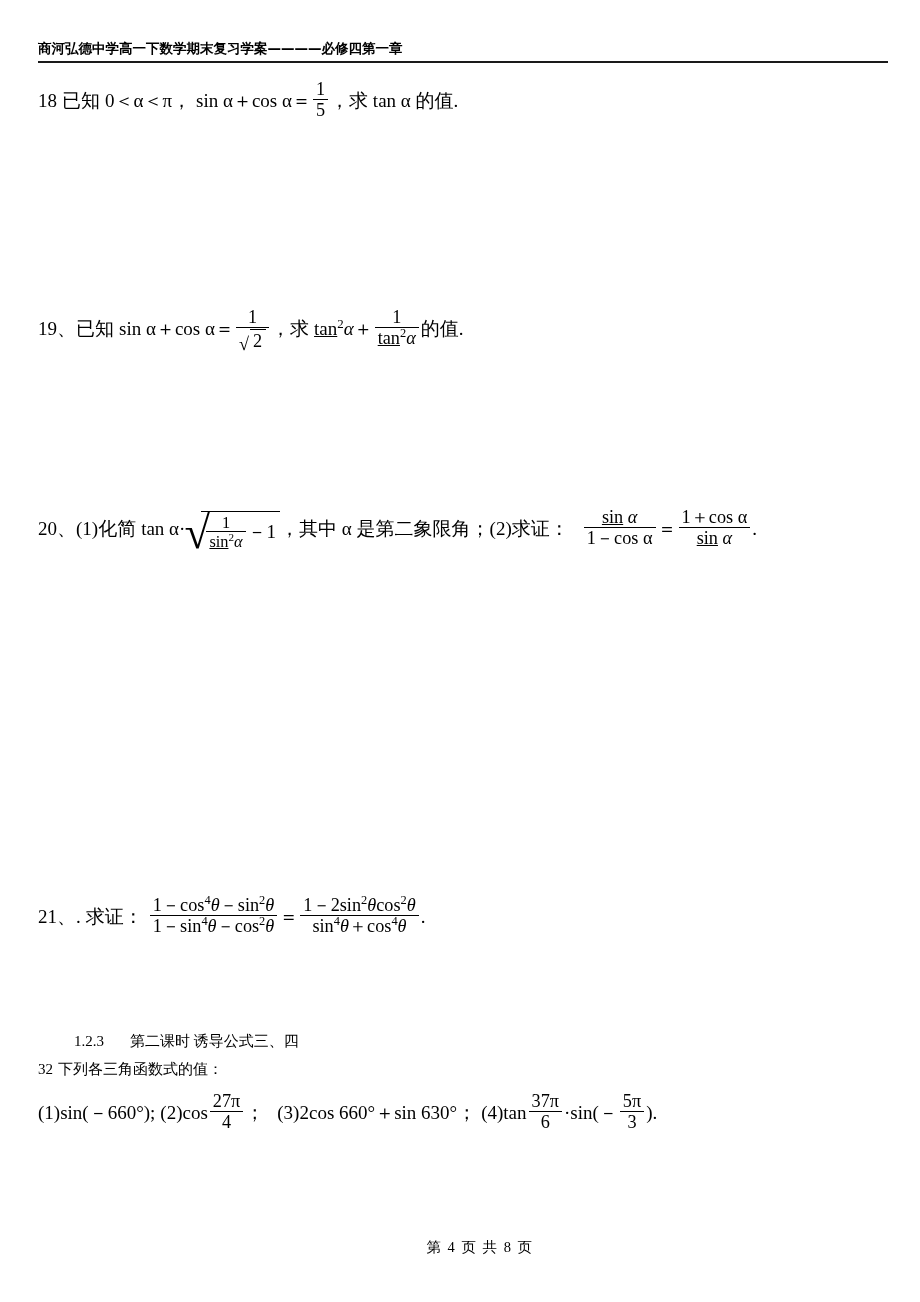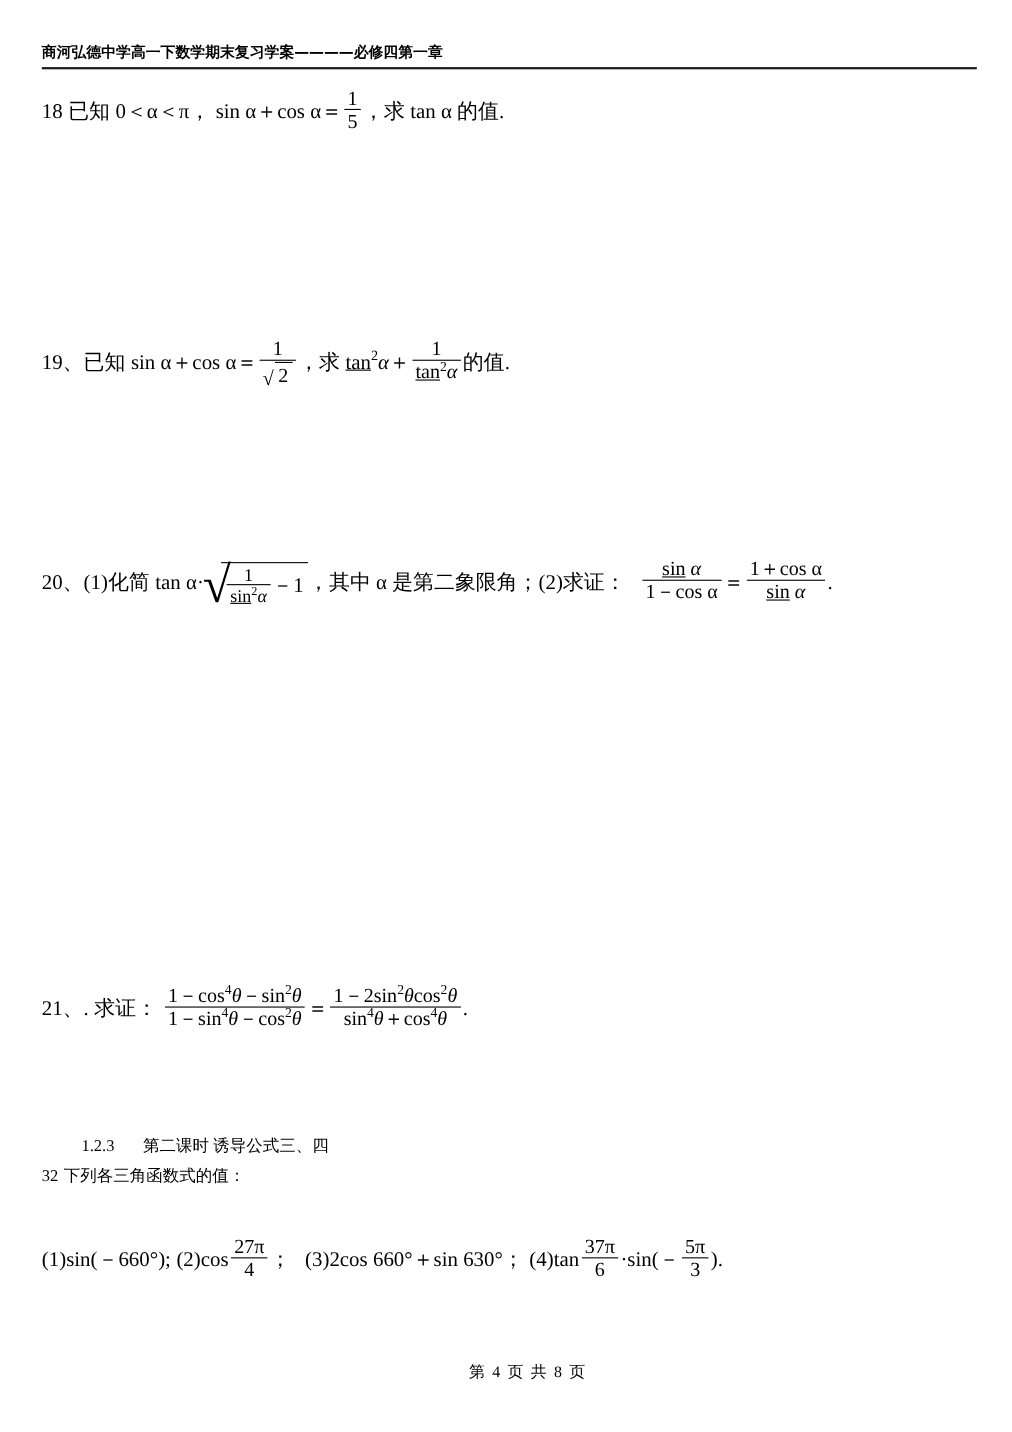--- a/index.html
+++ b/index.html
@@ -173,21 +173,21 @@
   </div>
 
   <div class="section-line" style="top:1032px;margin-left:36px;">
     <span>1.2.3</span><span class="sp-xwide"></span><span>第二课时  诱导公式三、四</span>
   </div>
 
   <div class="section-line" style="top:1060px;">
     <span>32</span><span class="sp"></span><span>下列各三角函数式的值：</span>
   </div>
 
-  <div class="block" style="top:1092px;margin-top:32px;">
+  <div class="block" style="top:1092px;">
     <span class="math">
       <span>(1)sin(－660°);</span><span class="sp"></span><span>(2)cos</span><span class="frac"><span class="num">27π</span><span class="den">4</span></span><span>；</span><span class="sp-wide"></span><span>(3)2cos 660°＋sin 630°；</span><span class="sp"></span><span>(4)tan</span><span class="frac"><span class="num">37π</span><span class="den">6</span></span><span>·sin(－</span><span class="frac"><span class="num">5π</span><span class="den">3</span></span><span>).</span>
     </span>
   </div>
 
   <div class="footer">
     <span>第 4 页 共 8 页</span>
   </div>
 
 </div>

